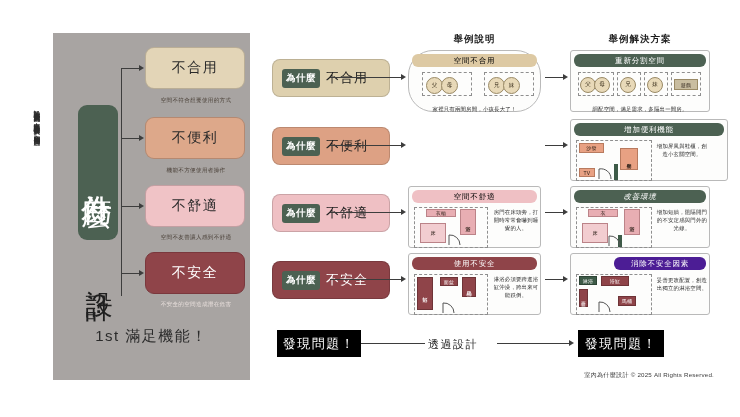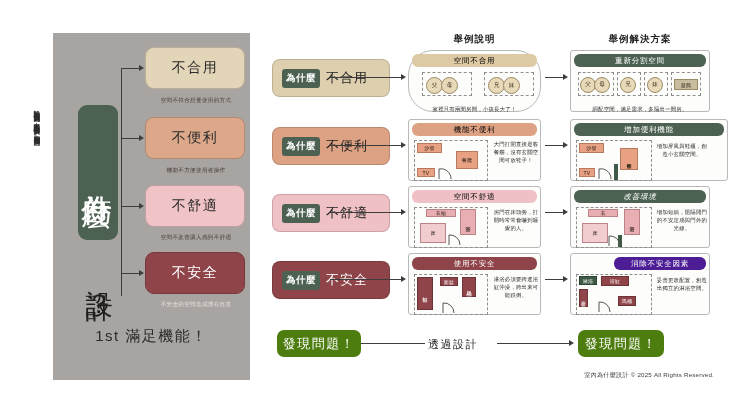--- a/index.html
+++ b/index.html
@@ -130,21 +130,21 @@
   .arrow-head {
     position: absolute; width: 0; height: 0;
     border-top: 3.5px solid transparent;
     border-bottom: 3.5px solid transparent;
     border-left: 5px solid #3d3d3d;
   }
 
   
   .pill {
     position: absolute; height: 27px;
-    background: #4d7c0f; color: #fff; border-radius: 7px;
+    background: #000000; color: #fff; border-radius: 0;
     display: flex; align-items: center; justify-content: center;
     font-size: 13px; letter-spacing: 1.5px;
   }
   .mid-label {
     position: absolute; font-size: 11px; color: #1f1f1f; letter-spacing: 1.5px;
   }
   .copyright {
     position: absolute; right: 26px; top: 371px;
     font-size: 6.2px; color: #3b3b3b; letter-spacing: 0.2px;
   }
@@ -238,33 +238,20 @@
     </div>
   </div>
 
   <div class="why-card" style="top:127px; background:#dda184;">
     <span class="why-badge">為什麼</span>
     <span class="why-text">不便利</span>
   </div>
   <div class="arrow-line" style="left:330px; top:145px; width:72px;"></div>
   <div class="arrow-head" style="left:401px; top:142px;"></div>
 
-  <div class="ex-card" style="left:408px; top:119px;">
-    <div class="ex-title" style="background:#dda184;">機能不便利</div>
-    <div class="ex-body">
-      <div class="dash-box" style="left:2px; top:2px; width:74px; height:41px;"></div>
-      <div class="room-box" style="left:5px; top:5px; width:25px; height:10px; background:#e8a183; border:1px solid #b87a5e;">沙發</div>
-      <div class="room-box" style="left:44px; top:13px; width:22px; height:18px; background:#e8a183; border:1px solid #b87a5e;">餐廳</div>
-      <div class="room-box" style="left:5px; top:30px; width:18px; height:9px; background:#e8a183; border:1px solid #b87a5e;">TV</div>
-      <svg style="position:absolute; left:26px; top:28px;" width="16" height="14">
-        <path d="M1 13 L1 3 A10 10 0 0 1 13 13" fill="none" stroke="#555" stroke-width="1"></path>
-      </svg>
-      <div class="ex-note" style="left:80px; top:2px; width:48px;">大門打開直接是客餐廳，沒有玄關空間可放鞋子！</div>
-    </div>
-  </div>
 
   <div class="arrow-line" style="left:545px; top:145px; width:20px;"></div>
   <div class="arrow-head" style="left:563px; top:142px;"></div>
 
   <div class="ex-card" style="left:570px; top:119px; width:158px;">
     <div class="ex-title" style="background:#4c6152; color:#fff;">增加便利機能</div>
     <div class="ex-body">
       <div class="dash-box" style="left:2px; top:2px; width:76px; height:41px;"></div>
       <div class="room-box" style="left:5px; top:5px; width:25px; height:10px; background:#e8a183; border:1px solid #b87a5e;">沙發</div>
       <div class="room-box" style="left:46px; top:10px; width:18px; height:22px; background:#e8a183; border:1px solid #b87a5e; writing-mode:vertical-rl;">餐廳</div>

